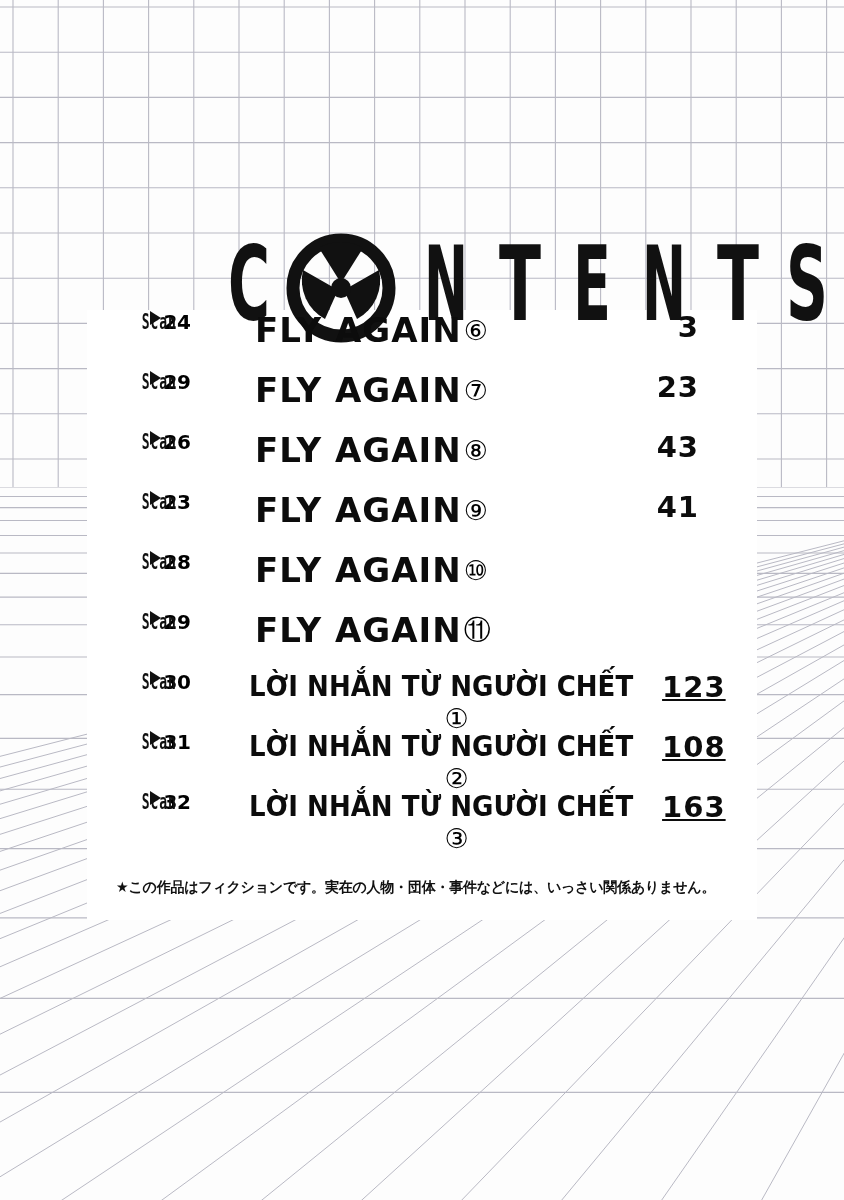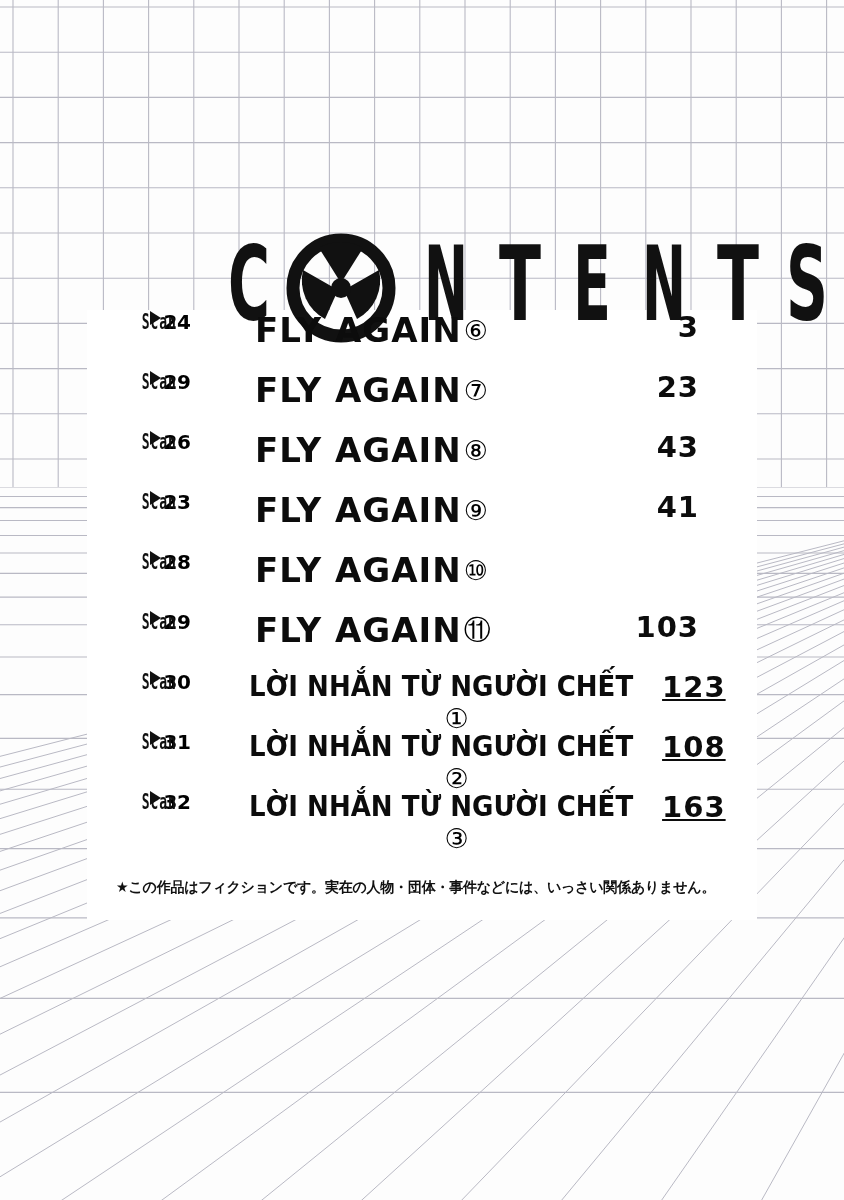--- a/index.html
+++ b/index.html
@@ -388,21 +388,20 @@
       <div class="row">
         <div class="scan-cell">
           <span class="scan-word">Scan</span>
           <span class="tri"></span>
           <span class="scan-num">29</span>
         </div>
         <div class="title-cell">
           <span class="chap-title">FLY AGAIN</span>
           <span class="circled">⑪</span>
         </div>
-        <div class="page-cell">103</div>
       </div>
       <div class="row vn">
         <div class="scan-cell">
           <span class="scan-word">Scan</span>
           <span class="tri"></span>
           <span class="scan-num">30</span>
         </div>
         <div class="title-cell">
           <span class="chap-title">LỜI NHẮN TỪ NGƯỜI CHẾT</span>
           <span class="circled">①</span>

